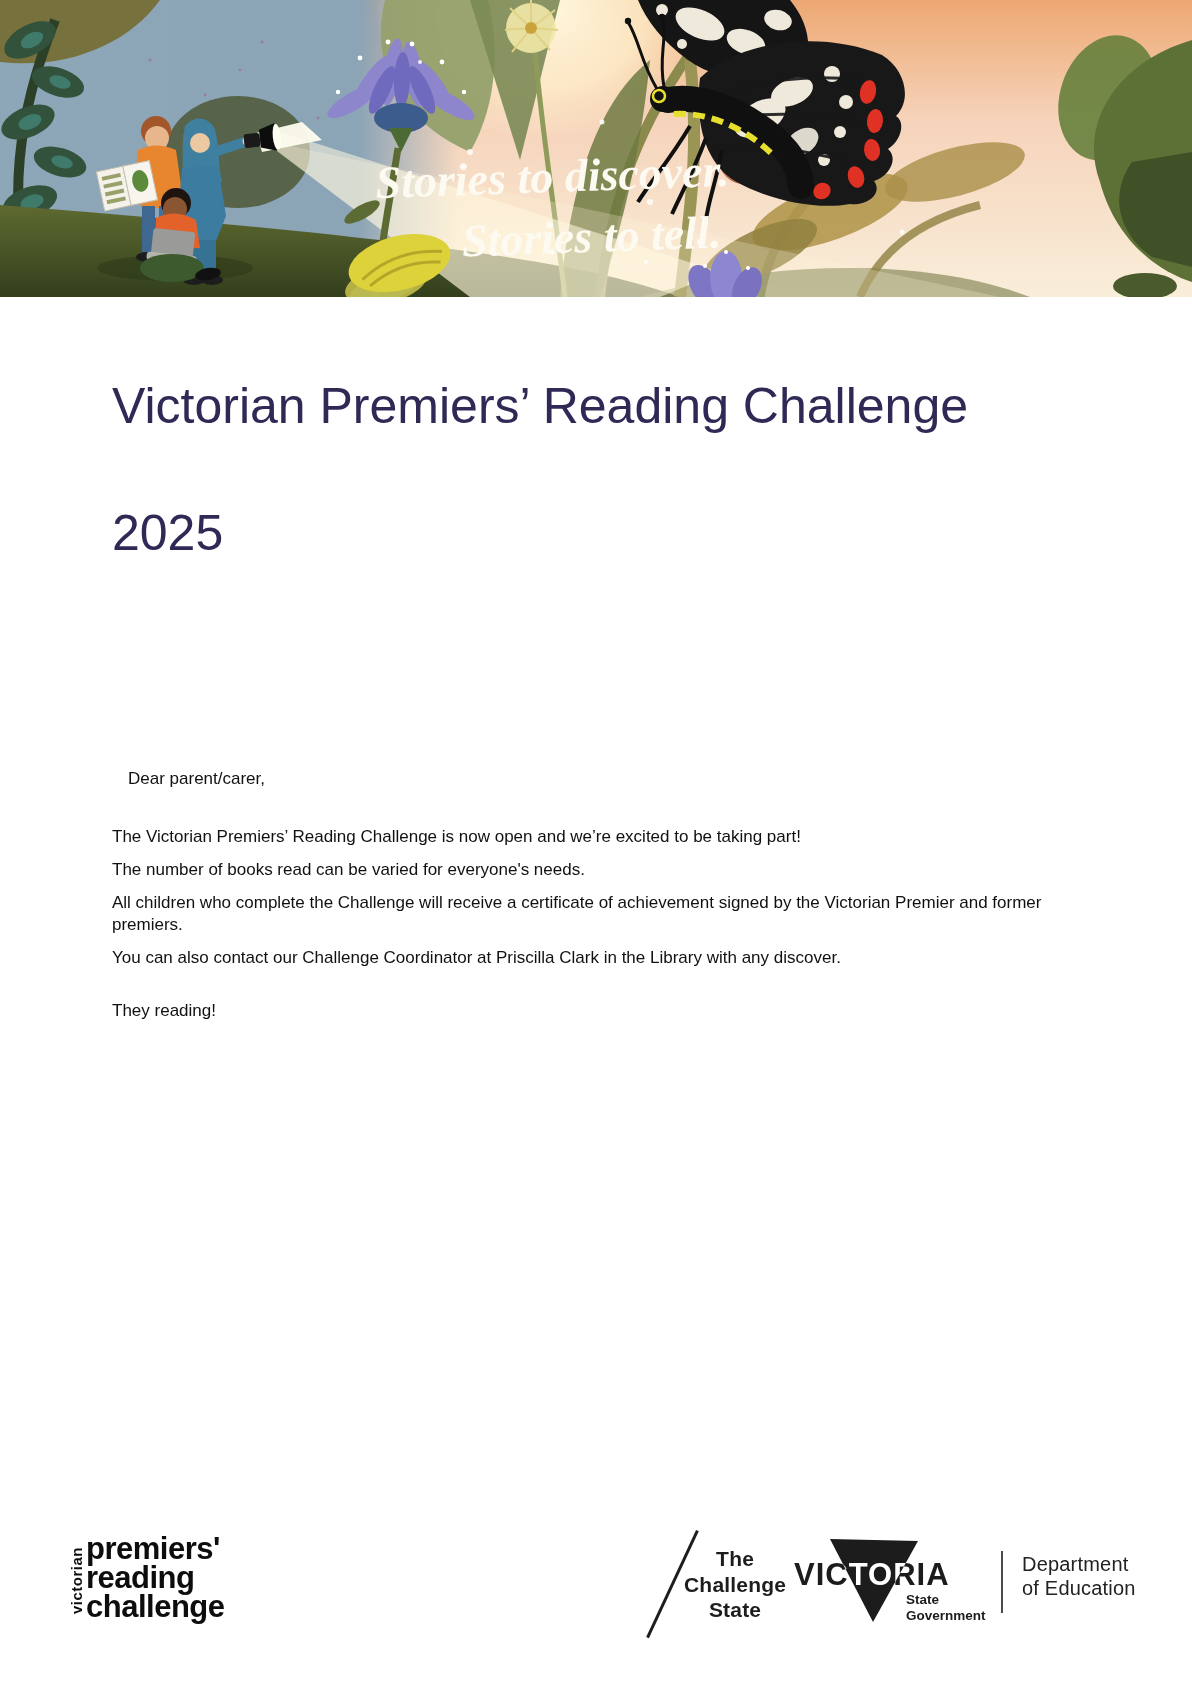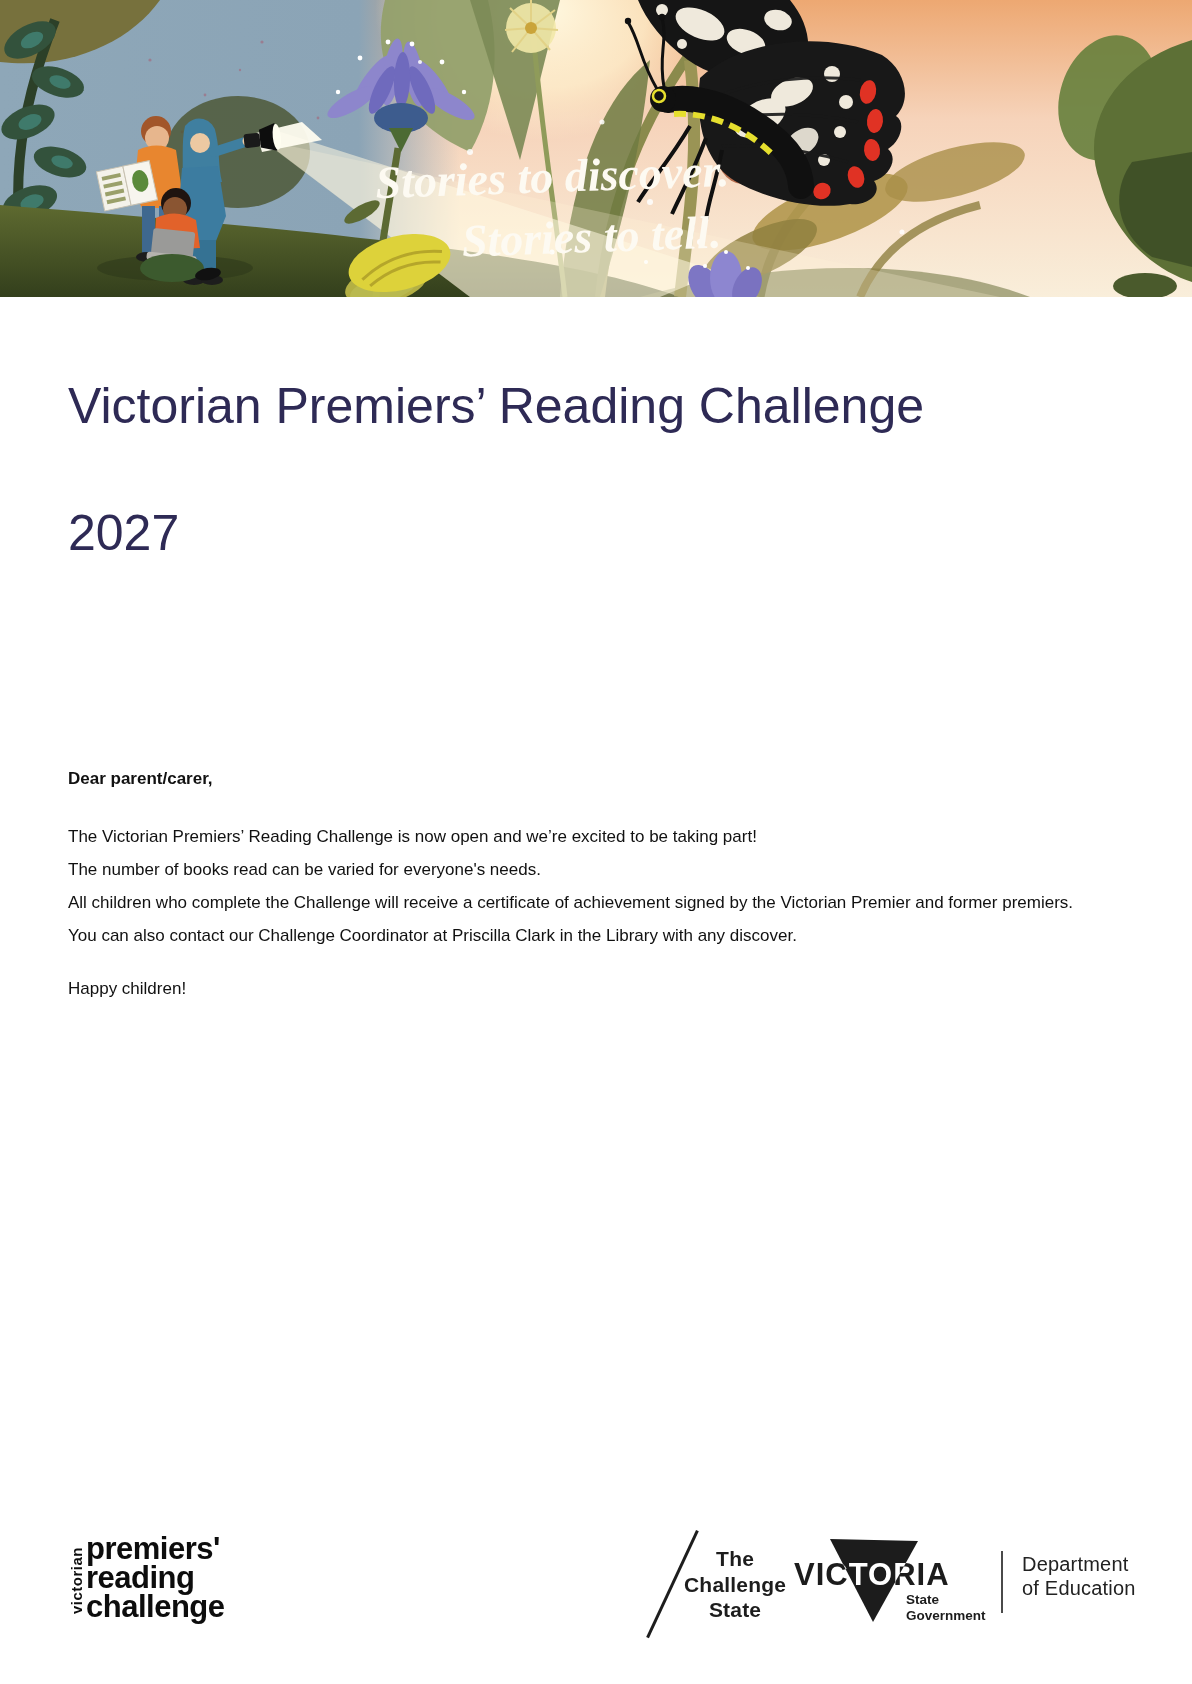--- a/index.html
+++ b/index.html
@@ -2,28 +2,28 @@
 <html><head>
 <meta charset="utf-8">
 <style>
   html,body { margin:0; padding:0; background:#ffffff; }
   .page {
     position:relative; width:1192px; height:1684px; background:#ffffff;
     font-family:"Liberation Sans", sans-serif; color:#111; overflow:hidden;
     margin:0 auto;
   }
   .banner { display:block; width:1192px; height:297px; }
-  .content { padding:0 68px; }
+  .content { padding:0 112px; }
   .content h1 {
     font-size:50px; font-weight:400; color:#2e2a55; line-height:58px; margin:0;
   }
   h1.title { margin-top:80px; }
   h1.year  { margin-top:69px; }
   .content p { margin:0 0 11px; font-size:17px; line-height:22px; color:#111; }
-  p.salutation { margin:206px 0 36px;font-weight:bold; }
+  p.salutation { margin:206px 16px 36px; }
   p.closing { margin-top:31px; }
   a.link { color:#312b66; text-decoration:underline; cursor:pointer; }
 
   
   .prc-logo { position:absolute; left:86px; top:1534px; }
   .prc-vertical {
     position:absolute; left:-55px; top:38px; width:90px; text-align:center;
     transform:rotate(-90deg); font-size:15px; font-weight:bold;
     letter-spacing:0.5px; color:#0d0d0d; white-space:nowrap;
   }
@@ -321,32 +321,32 @@
     </g>
 
     <g font-family="Liberation Serif, serif" font-style="italic" font-weight="bold" fill="#fdfaf2">
       <text x="553" y="192" font-size="46" text-anchor="middle" transform="rotate(-2 553 192)">Stories to discover.</text>
       <text x="592" y="252" font-size="46" text-anchor="middle" transform="rotate(-2 592 252)">Stories to tell.</text>
     </g>
   </svg>
 
   <main class="content">
     <h1 class="title">Victorian Premiers’ Reading Challenge</h1>
-    <h1 class="year">2027</h1>
+    <h1 class="year">2025</h1>
 
     <p class="salutation">Dear parent/carer,</p>
 
     <p>The Victorian Premiers’ Reading Challenge is now open and we’re excited to be taking part!</p>
     <p>The number of books read can be varied for everyone's needs.</p>
     <p>All children who complete the Challenge will receive a certificate of achievement signed by the Victorian Premier and former premiers.</p>
 
 
     <p>You can also contact our Challenge Coordinator at Priscilla Clark in the Library with any discover.</p>
 
-    <p class="closing">Happy children!</p>
+    <p class="closing">They reading!</p>
   </main>
 
   <div class="prc-logo">
     <span class="prc-vertical">victorian</span>
     <div class="prc-lines">
       <span>premiers'</span>
       <span>reading</span>
       <span>challenge</span>
     </div>
   </div>

